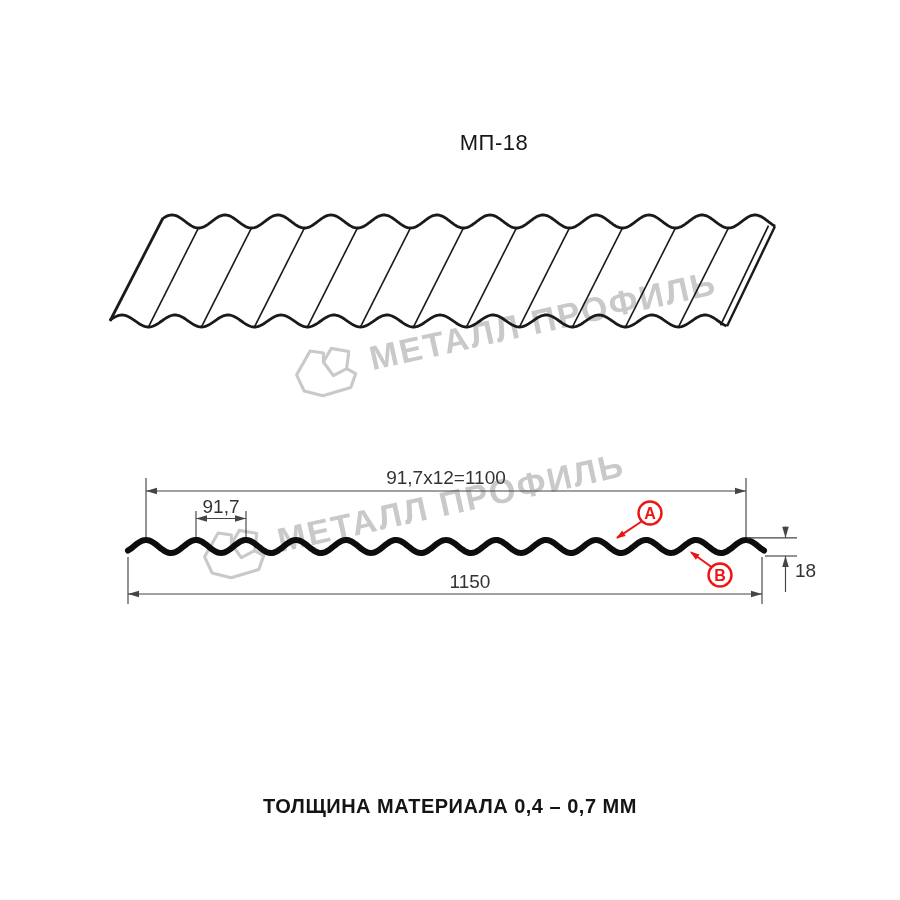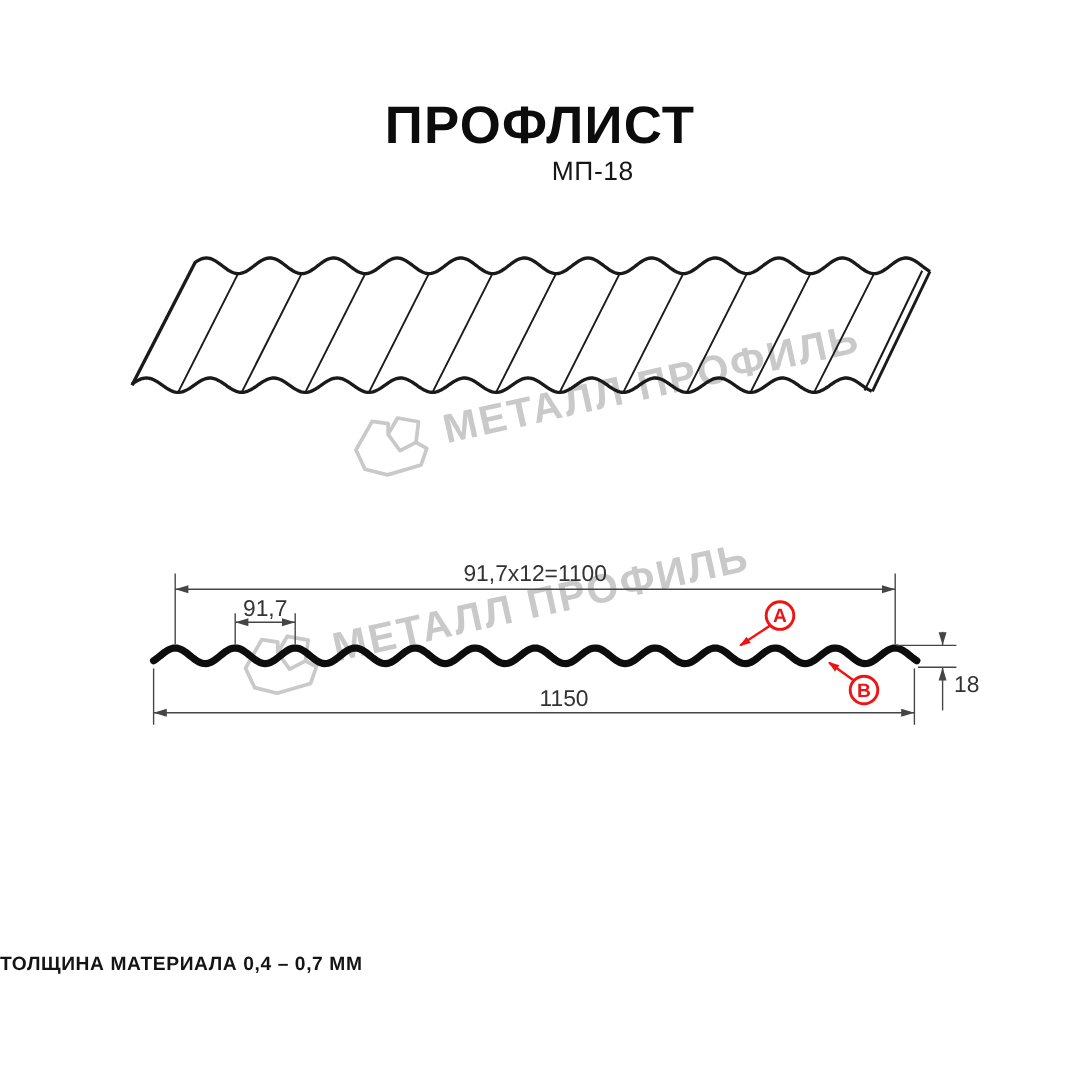--- a/index.html
+++ b/index.html
@@ -24,29 +24,28 @@
   #g-diag line{stroke:#1a1a1a;stroke-width:1.6;}
   #p-wave{fill:none;stroke:var(--profile,#0d0d0d);stroke-width:6;stroke-linecap:round;}
   .dims line{stroke:var(--dimline,#454545);stroke-width:1.15;}
   #g-arrows polygon{fill:var(--dimline,#454545);stroke:none;}
   .dimtext text{fill:#333;font-size:19px;font-family:"Liberation Sans",sans-serif;}
   .red line{stroke:var(--red,#ee1414);stroke-width:2;}
   .red circle{fill:none;stroke:var(--red,#ee1414);stroke-width:2.4;}
   .red text{fill:var(--red,#ee1414);font-size:16px;font-weight:700;
             font-family:"Liberation Sans",sans-serif;}
   #g-redarrows polygon{fill:var(--red,#ee1414);stroke:none;}
-  .footer{position:absolute;top:795px;left:0;width:100%;text-align:left;
-          font-size:16px;font-weight:700;letter-spacing:0.5px;color:#141414;}
+  .footer{position:absolute;top:795px;left:0;width:100%;text-align:center;
+          font-size:20px;font-weight:700;letter-spacing:0.5px;color:#141414;}
 </style>
 </head>
 <body>
 
 <div class="page">
 
-  <h1 class="title">ПРОФЛИСТ</h1>
   <div class="model">МП-18</div>
 
   <div class="wm wm1">
     <svg class="wm-logo" viewBox="0 0 72 58">
       <path d="M8,29 L27,8 L40,13 L38,22 L49,10 L66,17 L60,34 L68,41 L60,54 L30,56 L12,47 Z"></path>
       <path d="M38,22 L45,38 L60,34"></path>
     </svg>
     <span class="wm-text">МЕТАЛЛ ПРОФИЛЬ</span>
   </div>
 

